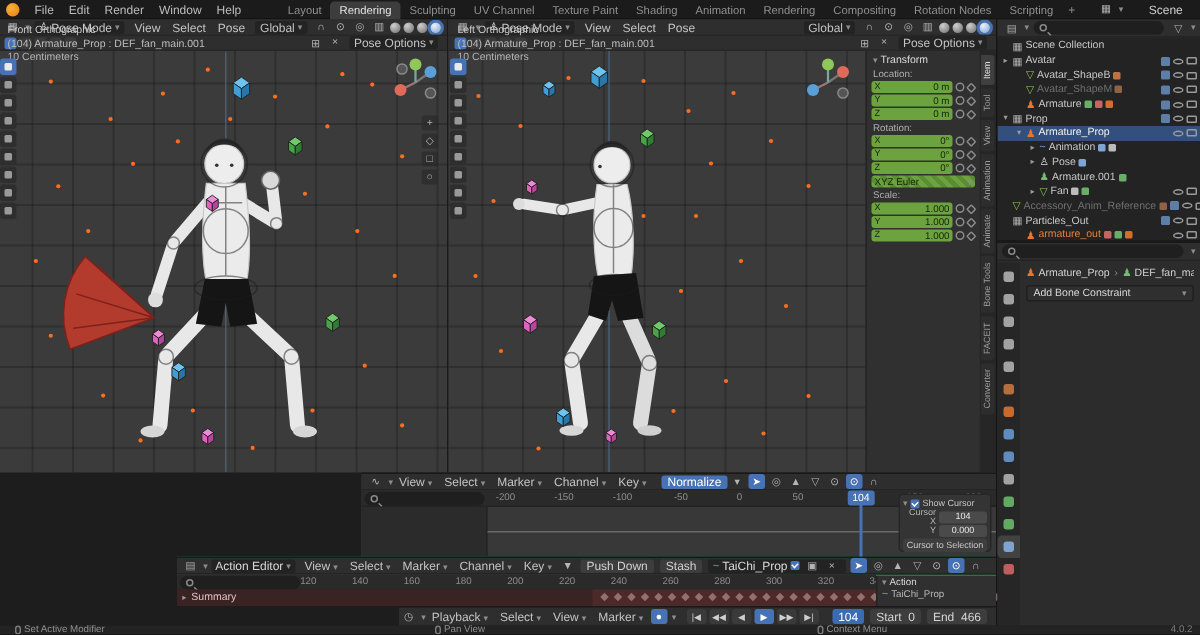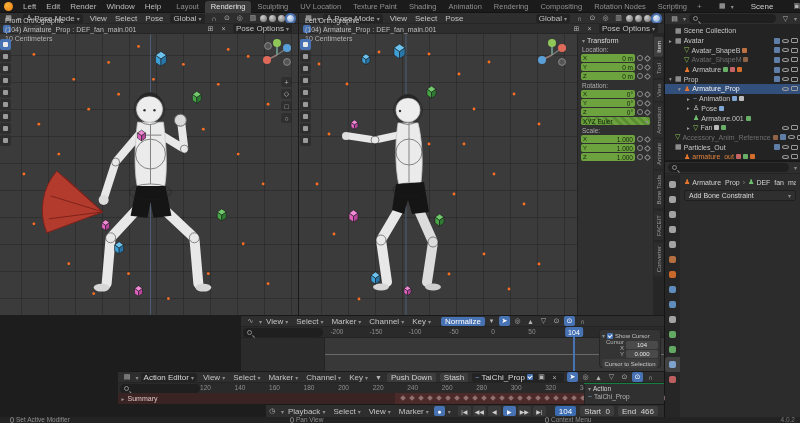--- a/index.html
+++ b/index.html
@@ -10,21 +10,21 @@
   .abs{position:absolute;}
   .row{display:flex;align-items:center;}
   .caret{font-size:6px;color:#8d8d8d;margin-left:2px;}
   .icobox{display:inline-flex;align-items:center;justify-content:center;width:11px;height:10px;
           border-radius:2px;color:#b5b5b5;font-size:7px;margin:0 1px;}
   .icobox.on{background:#4772b3;color:#fff;}
   
   #topbar{left:0;top:0;width:800px;height:13px;background:#1b1b1b;display:flex;align-items:center;border-bottom:1px solid #141414;}
   .blogo{width:9px;height:9px;border-radius:50%;background:radial-gradient(circle at 35% 35%,#f9b13c,#e87d0d);margin:0 5px 0 4px;flex:none;}
   .tbm{padding:0 5px;color:#bdbdbd;}
-  #tb-tabs{display:flex;height:13px;align-items:flex-end;margin-left:4px;text-align:center;}
+  #tb-tabs{display:flex;height:13px;align-items:flex-end;margin-left:20px;text-align:center;}
   .tab{padding:1px 6px 2px 6px;color:#909090;border-radius:3px 3px 0 0;white-space:nowrap;font-size:7.5px;}
   .tab.act{background:#3d3d3d;color:#e2e2e2;}
   .tbplus{color:#8a8a8a;padding:0 4px;}
   .tb-widget{display:flex;align-items:center;margin-left:10px;white-space:nowrap;}
   .tb-widget .lab{margin:0 17px;color:#cfcfcf;}
   
   #main{left:0;top:13px;width:800px;height:404px;display:flex;}
   #viewcol{width:665px;display:flex;flex-direction:column;border-right:1px solid #151515;align-items:flex-end;}
   #vp-row{height:302px;display:flex;}
   .viewport{position:relative;background:#3b3b3b;overflow:hidden;}
@@ -138,31 +138,31 @@
   #sb-ver{position:absolute;right:5px;top:-1px;color:#7a7a7a;}
 </style>
 </head>
 <body>
 
 <div id="root">
 
   <div id="topbar" class="abs">
     <span class="blogo"></span>
     <span id="tb-menus" class="row">
-        <span class="tbm">Left</span>
+        <span class="tbm">File</span>
         <span class="tbm">Edit</span>
         <span class="tbm">Render</span>
         <span class="tbm">Window</span>
         <span class="tbm">Help</span>
       </span>
     <span id="tb-tabs">
         <span class="tab">Layout</span>
         <span class="tab act">Rendering</span>
         <span class="tab">Sculpting</span>
-        <span class="tab">UV Location</span>
+        <span class="tab">UV Channel</span>
         <span class="tab">Texture Paint</span>
         <span class="tab">Shading</span>
         <span class="tab">Animation</span>
         <span class="tab">Rendering</span>
         <span class="tab">Compositing</span>
         <span class="tab">Rotation Nodes</span>
         <span class="tab">Scripting</span>
       </span>
     <span class="tbplus">+</span>
     <span style="flex:1"></span>

